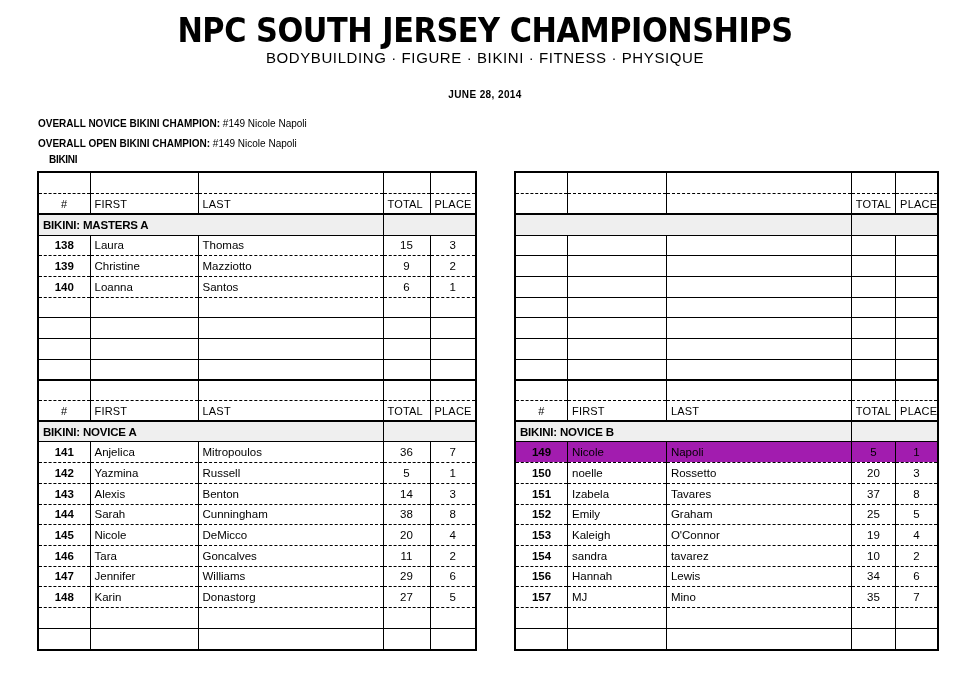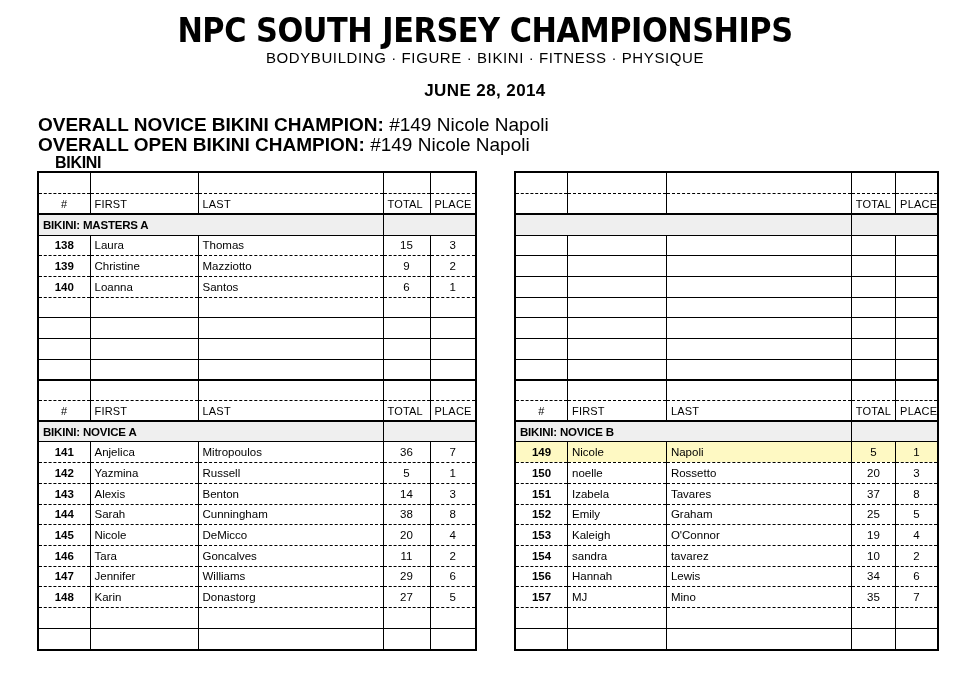--- a/index.html
+++ b/index.html
@@ -30,48 +30,48 @@
     transform: scaleX(0.92);
     white-space: nowrap;
   }
   .event-divisions {
     font-size: 15px;
     letter-spacing: 0.6px;
     margin-top: 0;
     white-space: nowrap;
   }
   .event-date {
-    font-size: 17px;
+    font-size: 10px;
     font-weight: bold;
     letter-spacing: 0.4px;
-    margin-top: 15px;
+    margin-top: 23px;
   }
 
   
   .champions {
     margin: 14px 0 0 38px;
   }
   .champ-line {
-    font-size: 19px;
+    font-size: 10px;
     line-height: 20px;
     white-space: nowrap;
   }
   .champ-label {
     font-weight: bold;
   }
   .champ-name {
     font-weight: normal;
   }
 
   
   .division-caption {
     position: absolute;
-    left: 55px;
+    left: 49px;
     top: 154px;
-    font-size: 16px;
+    font-size: 10px;
     font-weight: bold;
     letter-spacing: -0.3px;
   }
 
   
   .sheet {
     position: absolute;
     border: 2.5px solid #000;
     box-sizing: border-box;
     background: #fff;
@@ -120,21 +120,21 @@
   tr.r-section td {
     background: #efefef;
     font-weight: bold;
     font-size: 11.5px;
     border-bottom: 1.4px solid #000;
     border-right: none;
     letter-spacing: -0.2px;
   }
   tr.r-section td.sec-cell { border-right: 1.4px solid #000; }
   tr.r-thickend td    { border-bottom: 2.5px solid #000; }
-  tr.r-highlight td   { background: #fef9c3; }
+  tr.r-highlight td   { background: #a21caf; }
 </style>
 </head>
 <body>
 
 <div class="masthead">
   <div class="event-title">NPC SOUTH JERSEY CHAMPIONSHIPS</div>
   <div class="event-divisions">BODYBUILDING · FIGURE · BIKINI · FITNESS · PHYSIQUE</div>
   <div class="event-date">JUNE 28, 2014</div>
 </div>
 

